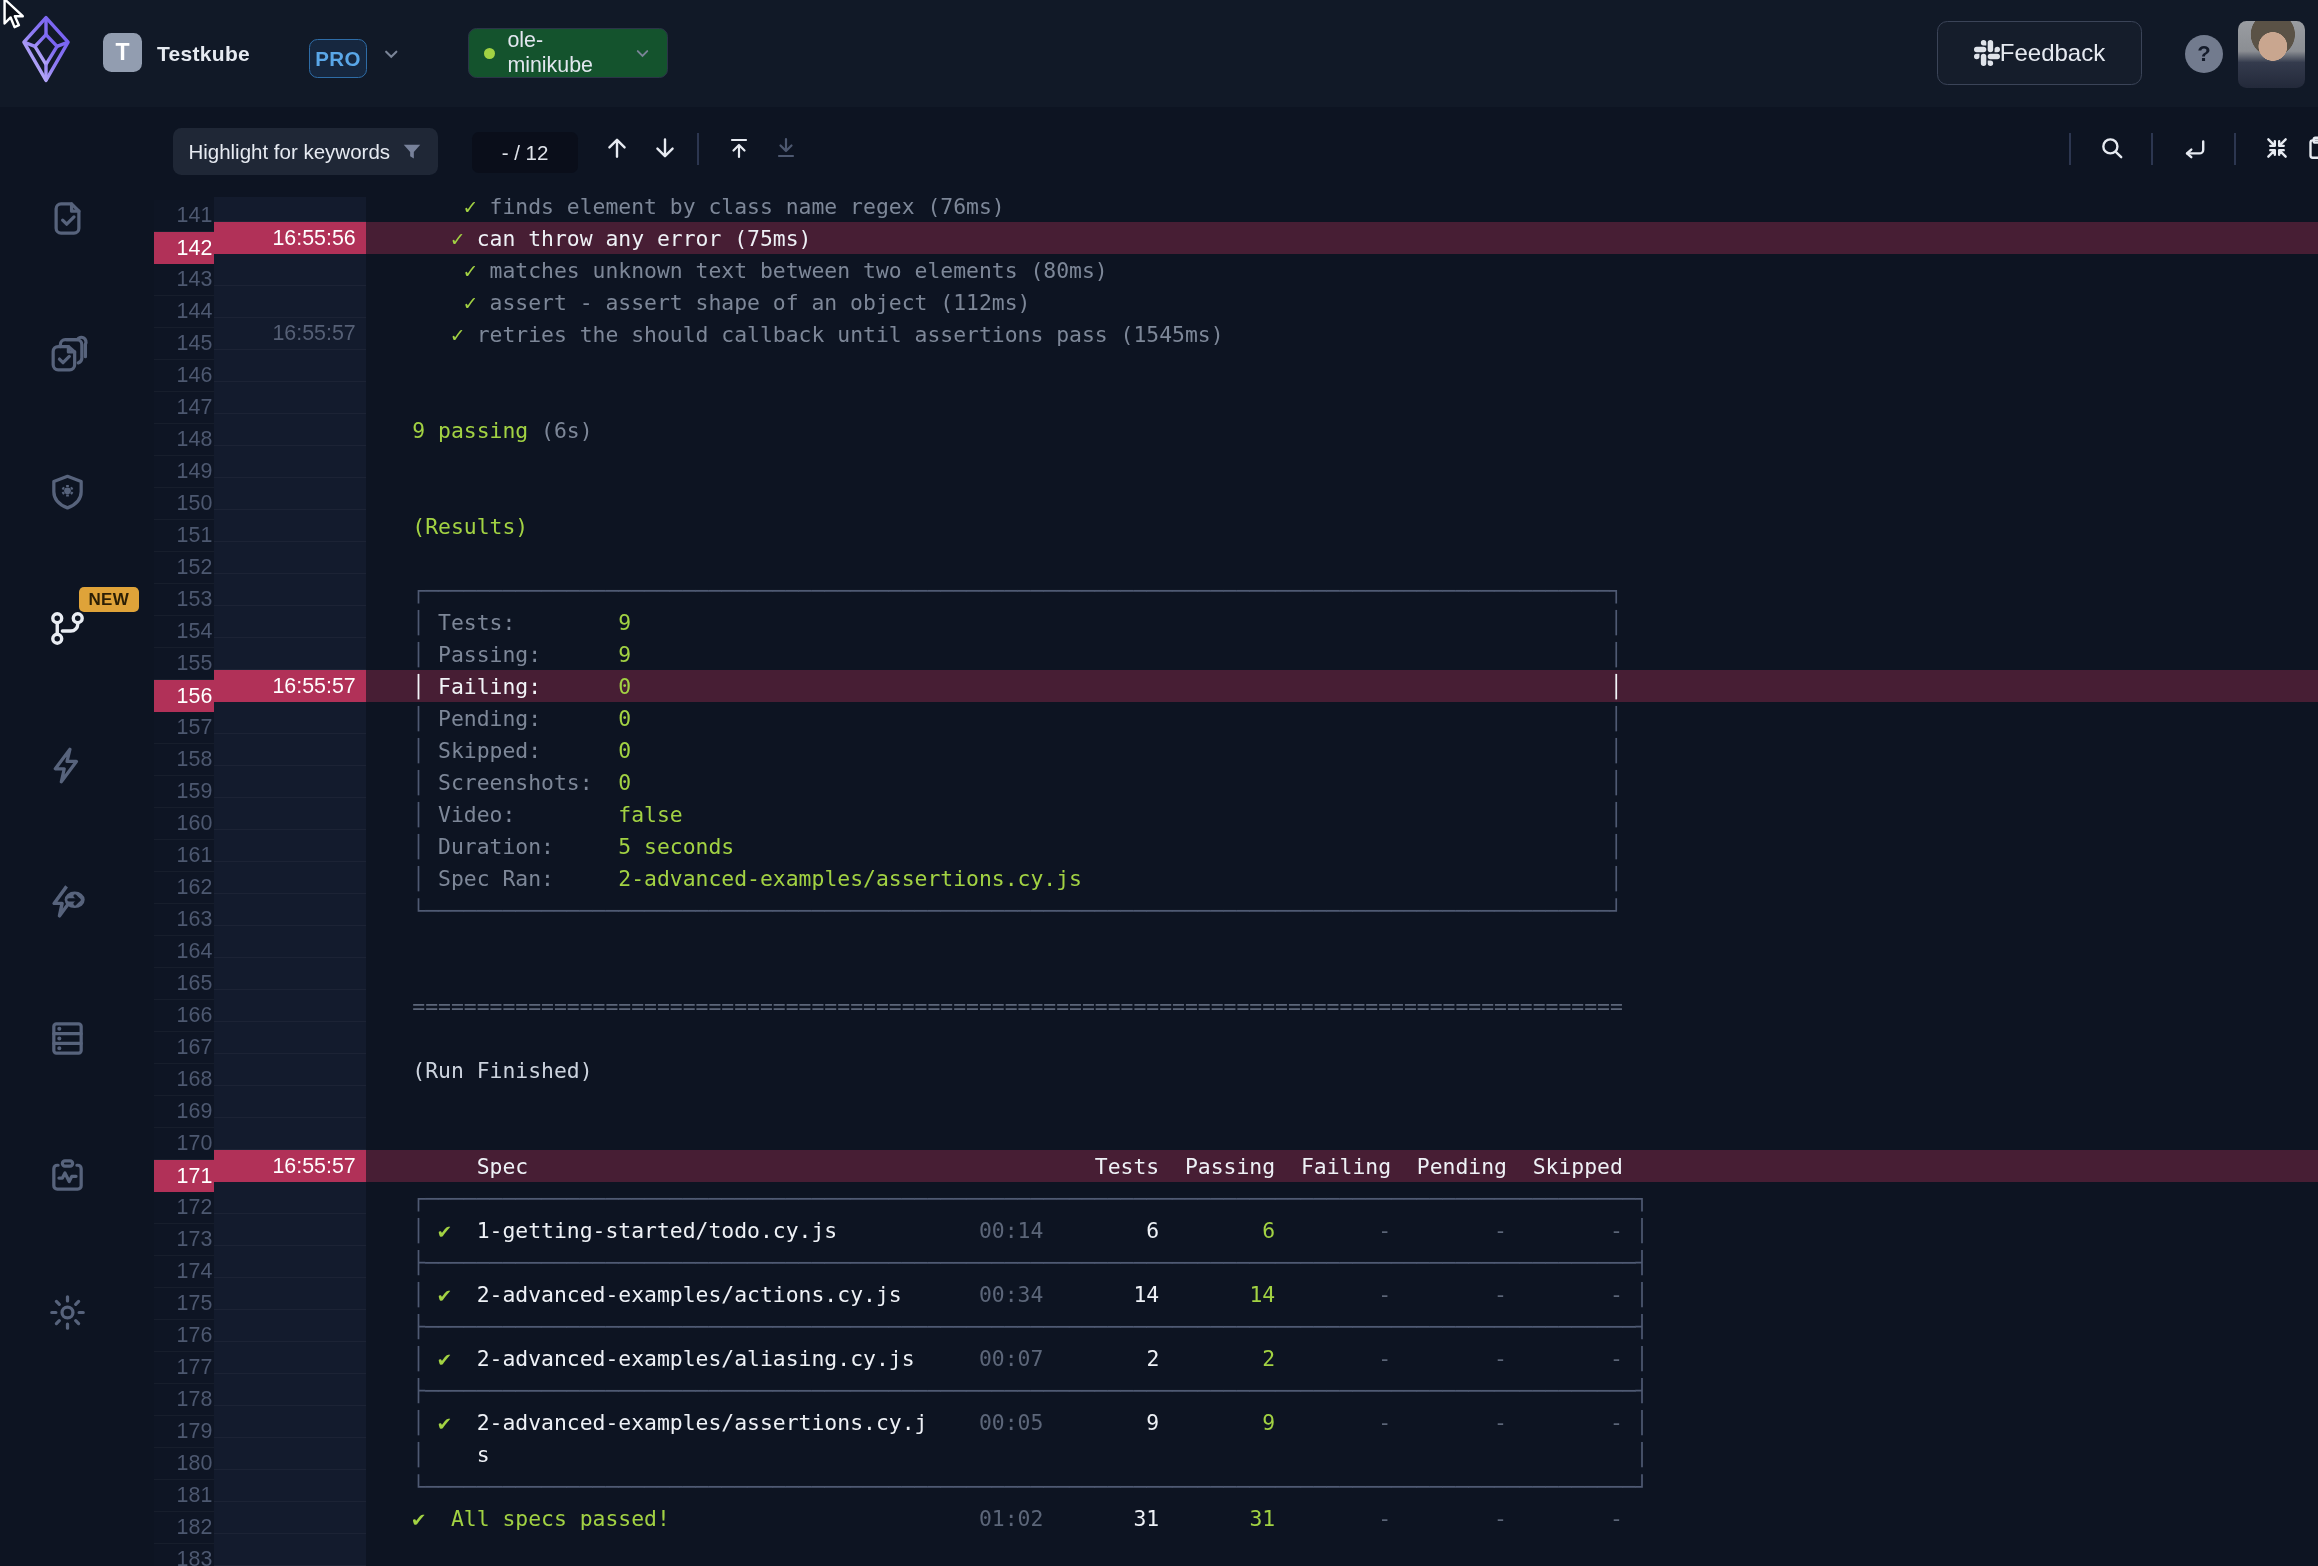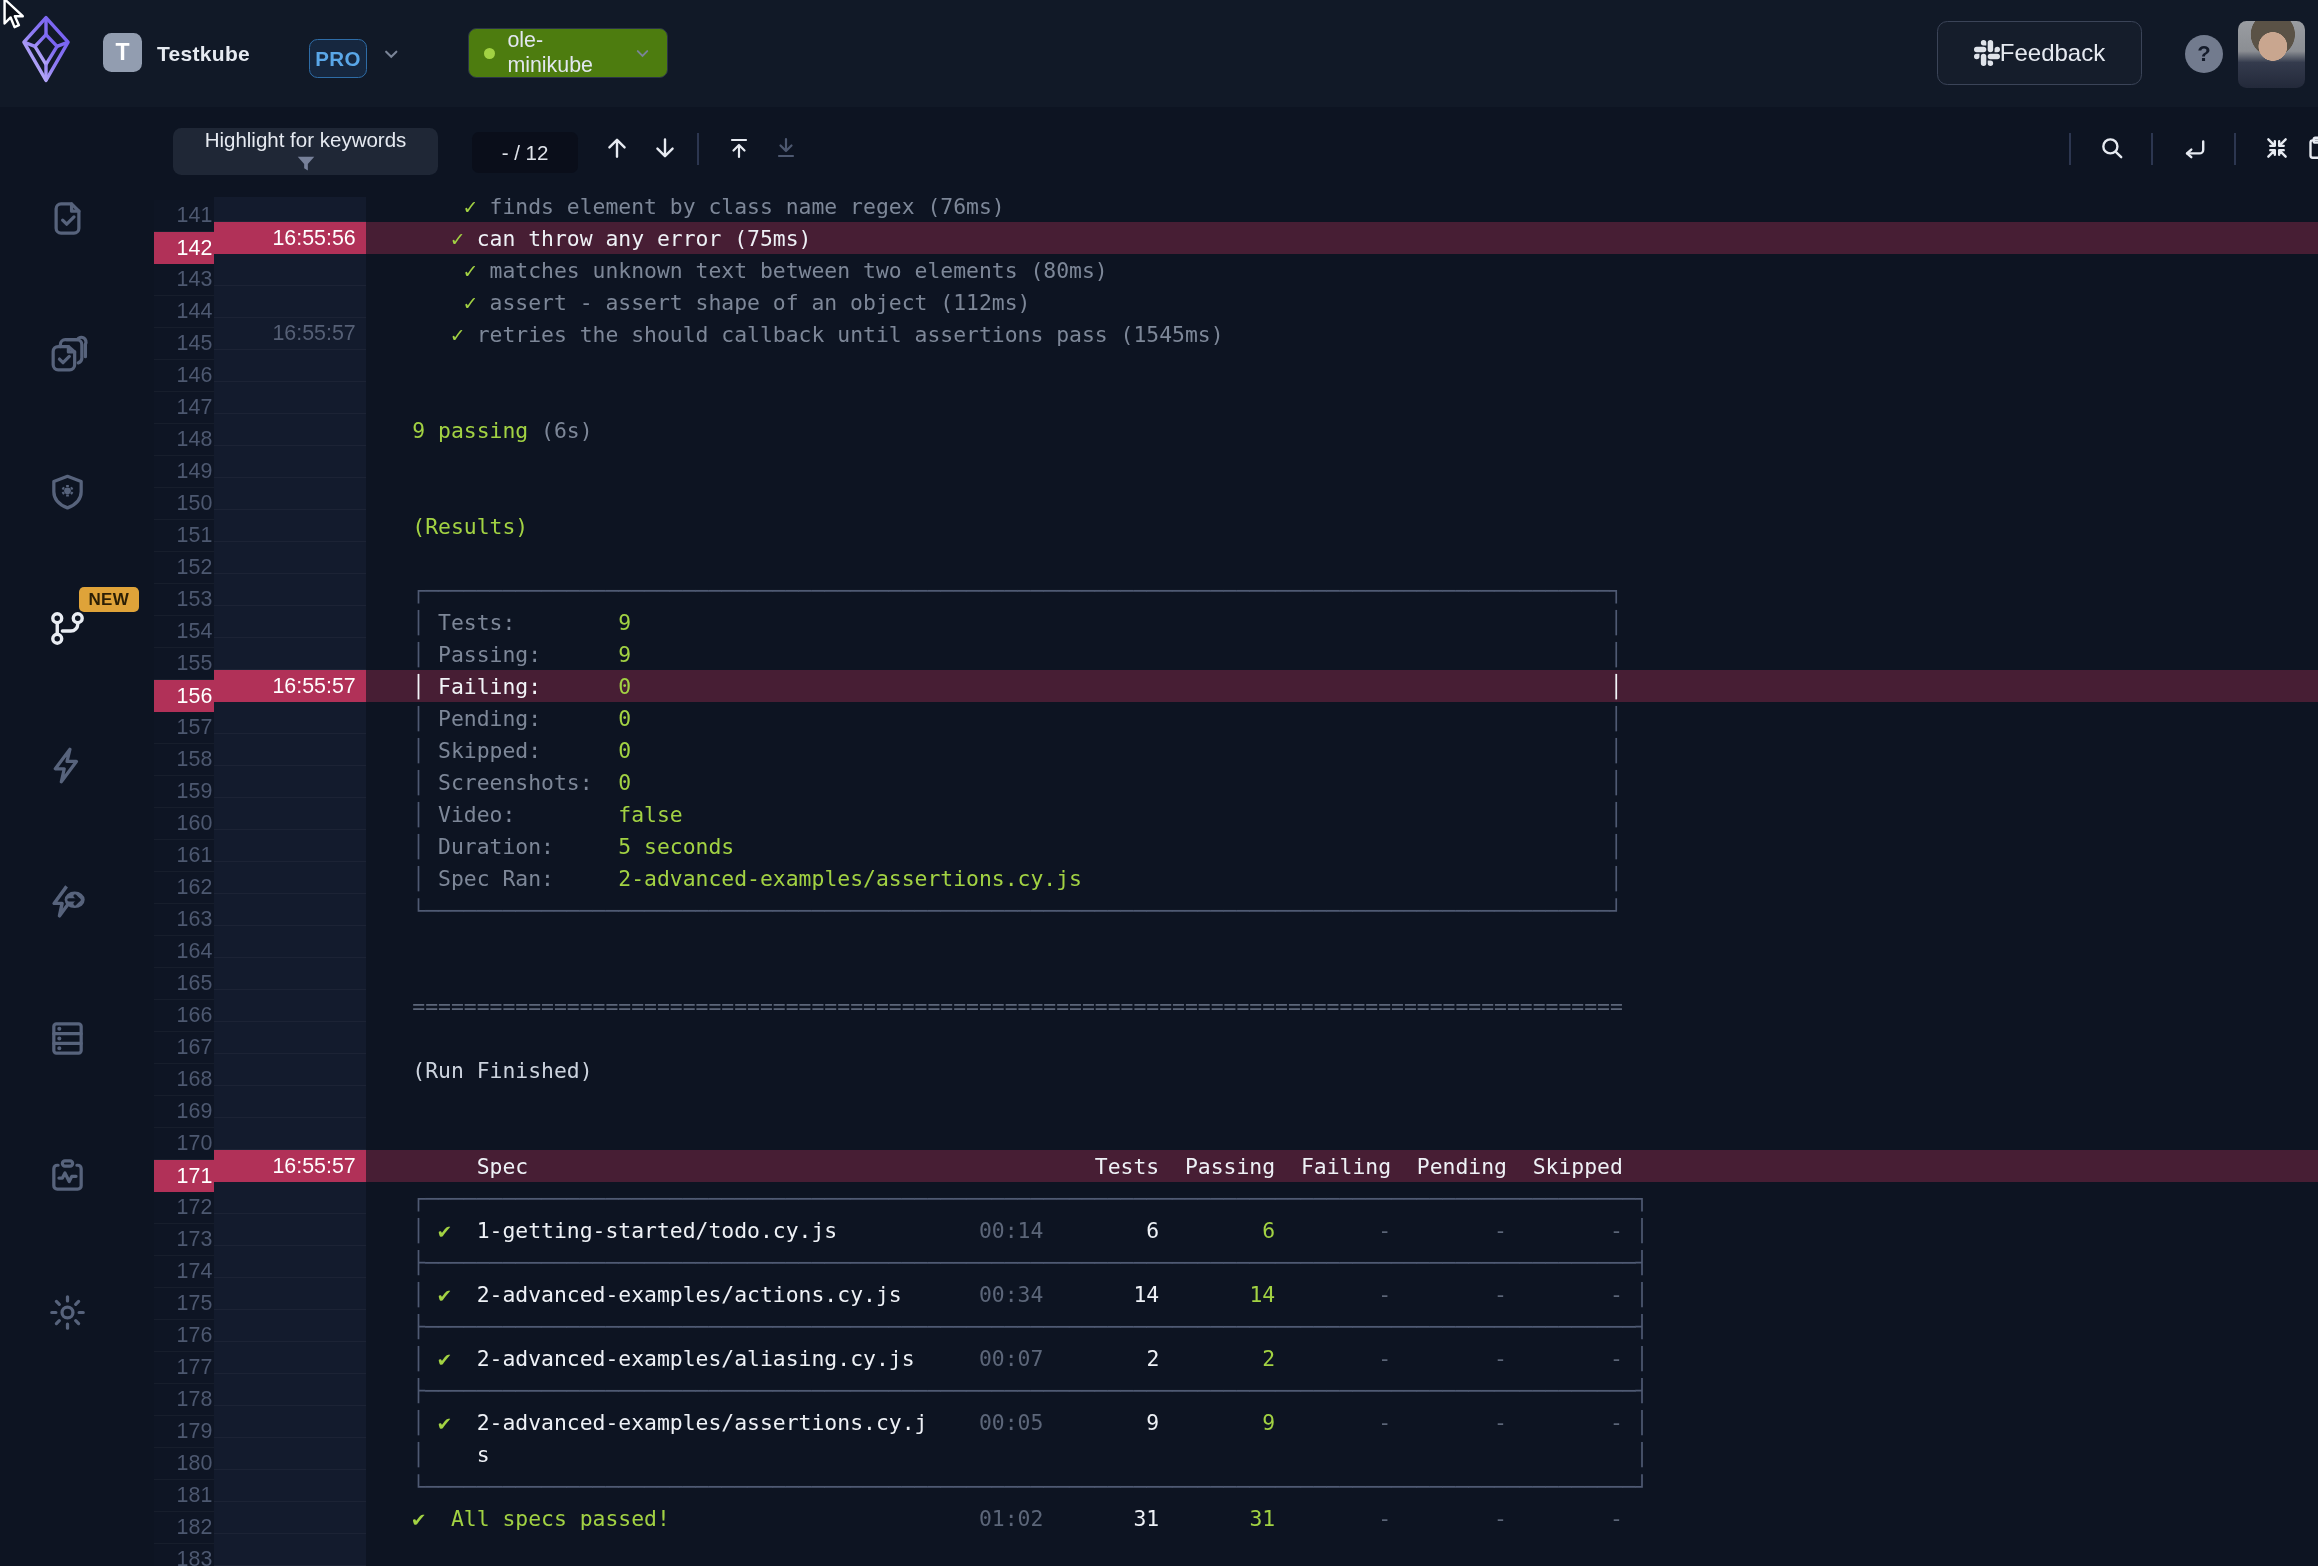--- a/index.html
+++ b/index.html
@@ -17,21 +17,21 @@
   .logo{position:absolute;left:20.5px;top:15.4px;}
   .t-badge{position:absolute;left:103px;top:33px;width:39px;height:39px;border-radius:8.5px;
     background:#929db0;color:#fff;font-size:23px;font-weight:bold;display:flex;align-items:center;justify-content:center;}
   .brand-name{position:absolute;left:157px;top:0;height:107px;display:flex;align-items:center;
     color:var(--ui);font-size:21px;font-weight:600;letter-spacing:0.3px;}
   .pro-badge{position:absolute;left:309px;top:39px;width:58px;height:39px;border-radius:8.5px;
     background:rgba(56,130,210,.14);border:1.7px solid #2e6ca6;color:#5aa7e8;font-size:20.5px;font-weight:bold;
     display:flex;align-items:center;justify-content:center;letter-spacing:0.4px;}
   .hdr-chev{position:absolute;left:381px;top:44px;color:#7a8497;}
   .env-select{position:absolute;left:468px;top:28px;width:200px;height:50px;border-radius:8.5px;
-    background:#4d7c0f;border:1.3px solid #2b3447;display:flex;align-items:center;gap:12px;padding:0 15.4px;cursor:pointer;}
+    background:#14532d;border:1.3px solid #2b3447;display:flex;align-items:center;gap:12px;padding:0 15.4px;cursor:pointer;}
   .env-dot{width:11px;height:11px;border-radius:50%;background:var(--c-g);}
   .env-name{color:#e2e7ef;font-size:21.4px;flex:1;}
   .feedback-btn{position:absolute;left:1937px;top:21.4px;width:205px;height:64px;border-radius:10.3px;
     border:1.3px solid #3b4458;background:rgba(255,255,255,.02);display:flex;align-items:center;justify-content:center;gap:0;
     color:var(--ui);font-size:24px;cursor:pointer;}
   .help-circle{position:absolute;left:2185px;top:35px;width:38px;height:38px;border-radius:50%;
     background:#727b8e;color:#141b2a;font-size:22px;font-weight:bold;display:flex;align-items:center;justify-content:center;cursor:pointer;}
   .avatar{position:absolute;left:2238px;top:20.5px;width:67px;height:67px;border-radius:8.5px;
     background:
       radial-gradient(circle at 52% 38%, #c9a68f 0 26%, rgba(0,0,0,0) 27%),
@@ -42,21 +42,21 @@
   .sidebar{position:relative;width:154px;height:100%;flex:0 0 154px;text-align:center;}
   .side-item{position:absolute;left:43px;width:48px;height:48px;display:flex;align-items:center;justify-content:center;
     color:var(--slate);cursor:pointer;}
   .side-item.active{color:#e9edf3;}
   .new-badge{position:absolute;left:79px;top:480px;background:#dfa339;color:#2b1f05;font-size:17px;font-weight:bold;
     padding:2.6px 9.4px;border-radius:5.1px;letter-spacing:0.4px;}
   .content{position:relative;flex:1;height:100%;overflow:hidden;}
   
   .toolbar{position:absolute;left:0;top:0;right:0;height:90px;background:var(--bg);z-index:5;}
   .kw-pill{position:absolute;left:19px;top:21.4px;width:265px;height:47px;border-radius:8.5px;background:var(--pill);
-    display:flex;align-items:center;justify-content:space-between;padding:0 15.4px;cursor:pointer;flex-direction:column;}
+    display:flex;align-items:center;justify-content:space-between;padding:0 15.4px;cursor:pointer;}
   .kw-pill span{color:var(--ui);font-size:20.5px;}
   .match-counter{position:absolute;left:318px;top:25px;width:106px;height:41px;border-radius:6.8px;background:var(--counter);
     color:#dfe3ea;font-size:20.5px;display:flex;align-items:center;justify-content:center;font-family:"Liberation Sans",sans-serif;}
   .tb-btn{position:absolute;top:22px;width:38px;height:38px;display:flex;align-items:center;justify-content:center;
     color:var(--ui);cursor:pointer;}
   .tb-btn.dim{color:#4d5870;}
   .tb-div{position:absolute;top:26px;width:1.7px;height:32px;background:var(--divider);}
   
   .rows{position:absolute;left:0;top:83px;right:0;z-index:1;}
   .lrow{display:flex;height:32px;align-items:center;}

